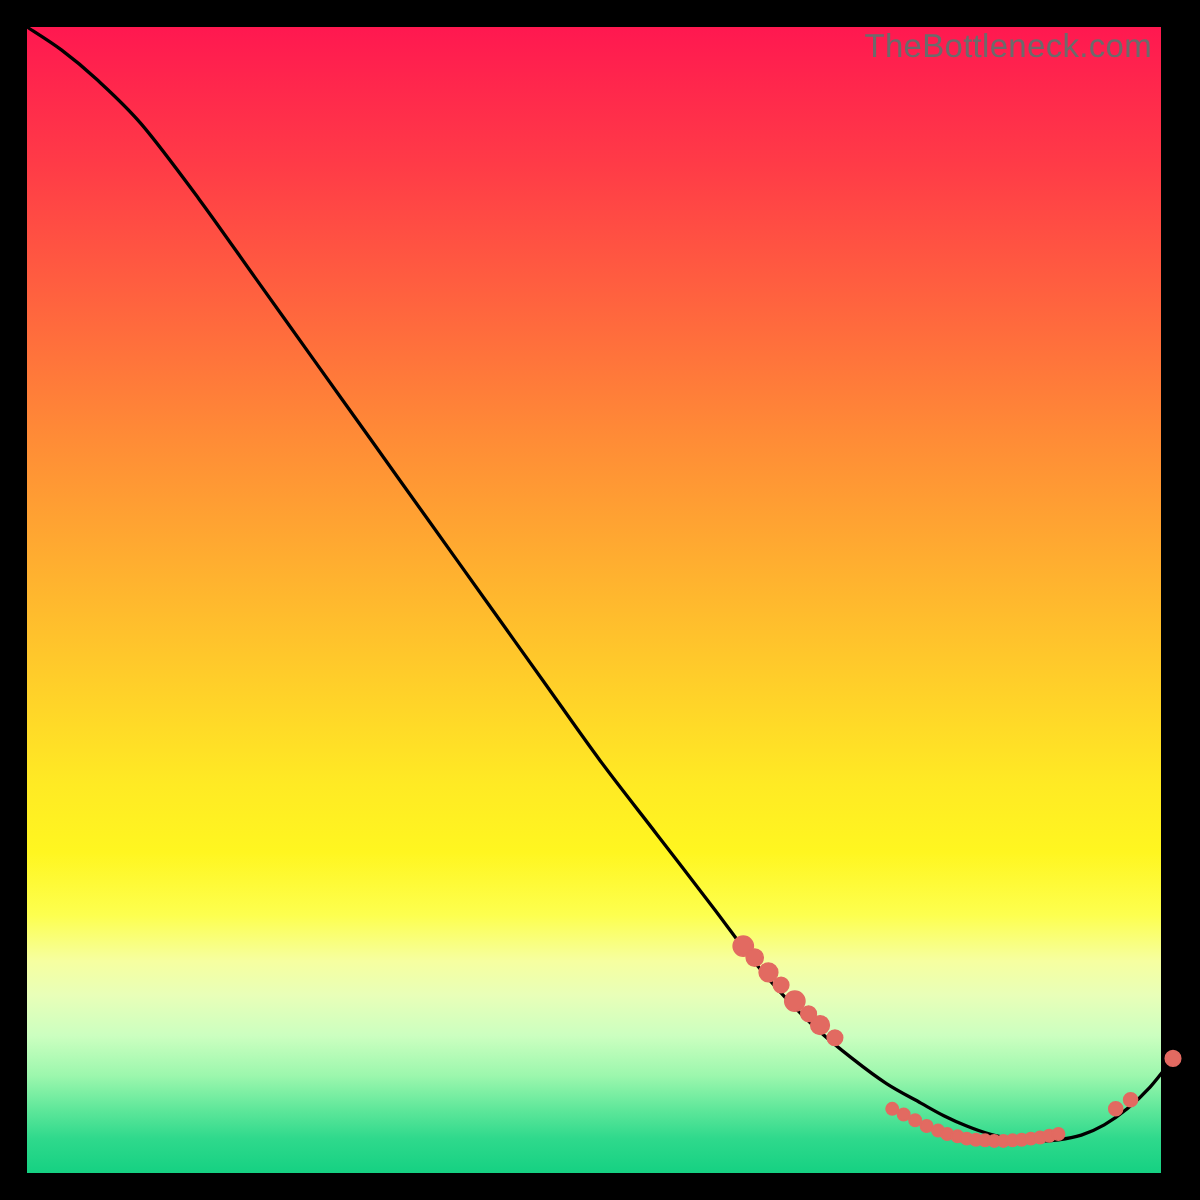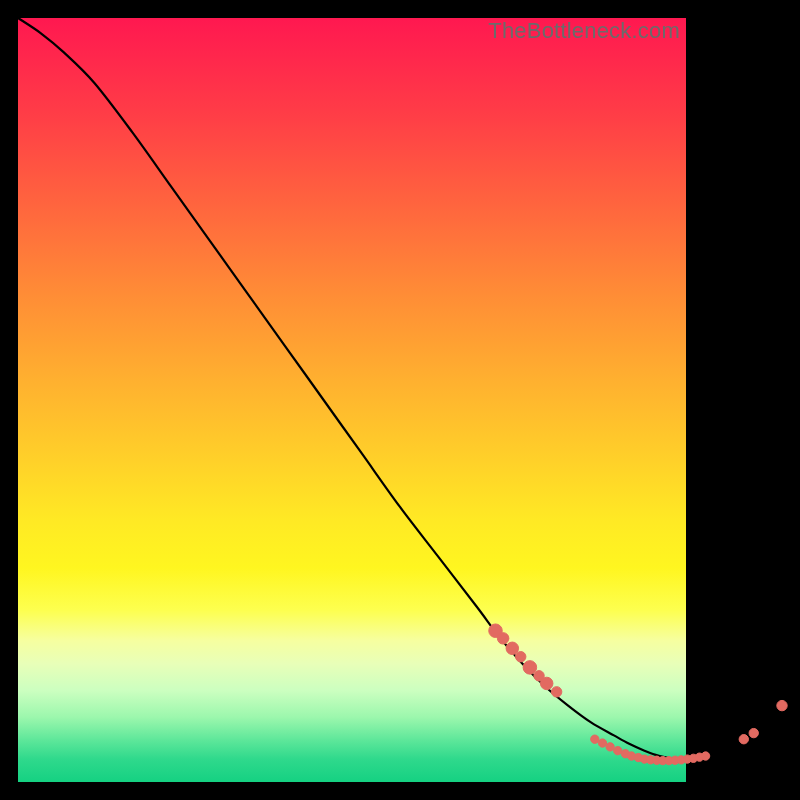--- a/index.html
+++ b/index.html
@@ -8,21 +8,21 @@
     width: 800px;
     height: 800px;
     background: #000;
     overflow: hidden;
     font-family: Arial, Helvetica, sans-serif;
   }
   .frame {
     position: absolute;
     left: 18px;
     top: 18px;
-    width: 668px;
+    width: 756px;
     height: 764px;
     background: linear-gradient(
       to bottom,
       #ff1850 0%,
       #ff3b47 12%,
       #ff6a3d 26%,
       #ff8c36 36%,
       #ffb22f 48%,
       #ffd129 58%,
       #ffea24 66%,

